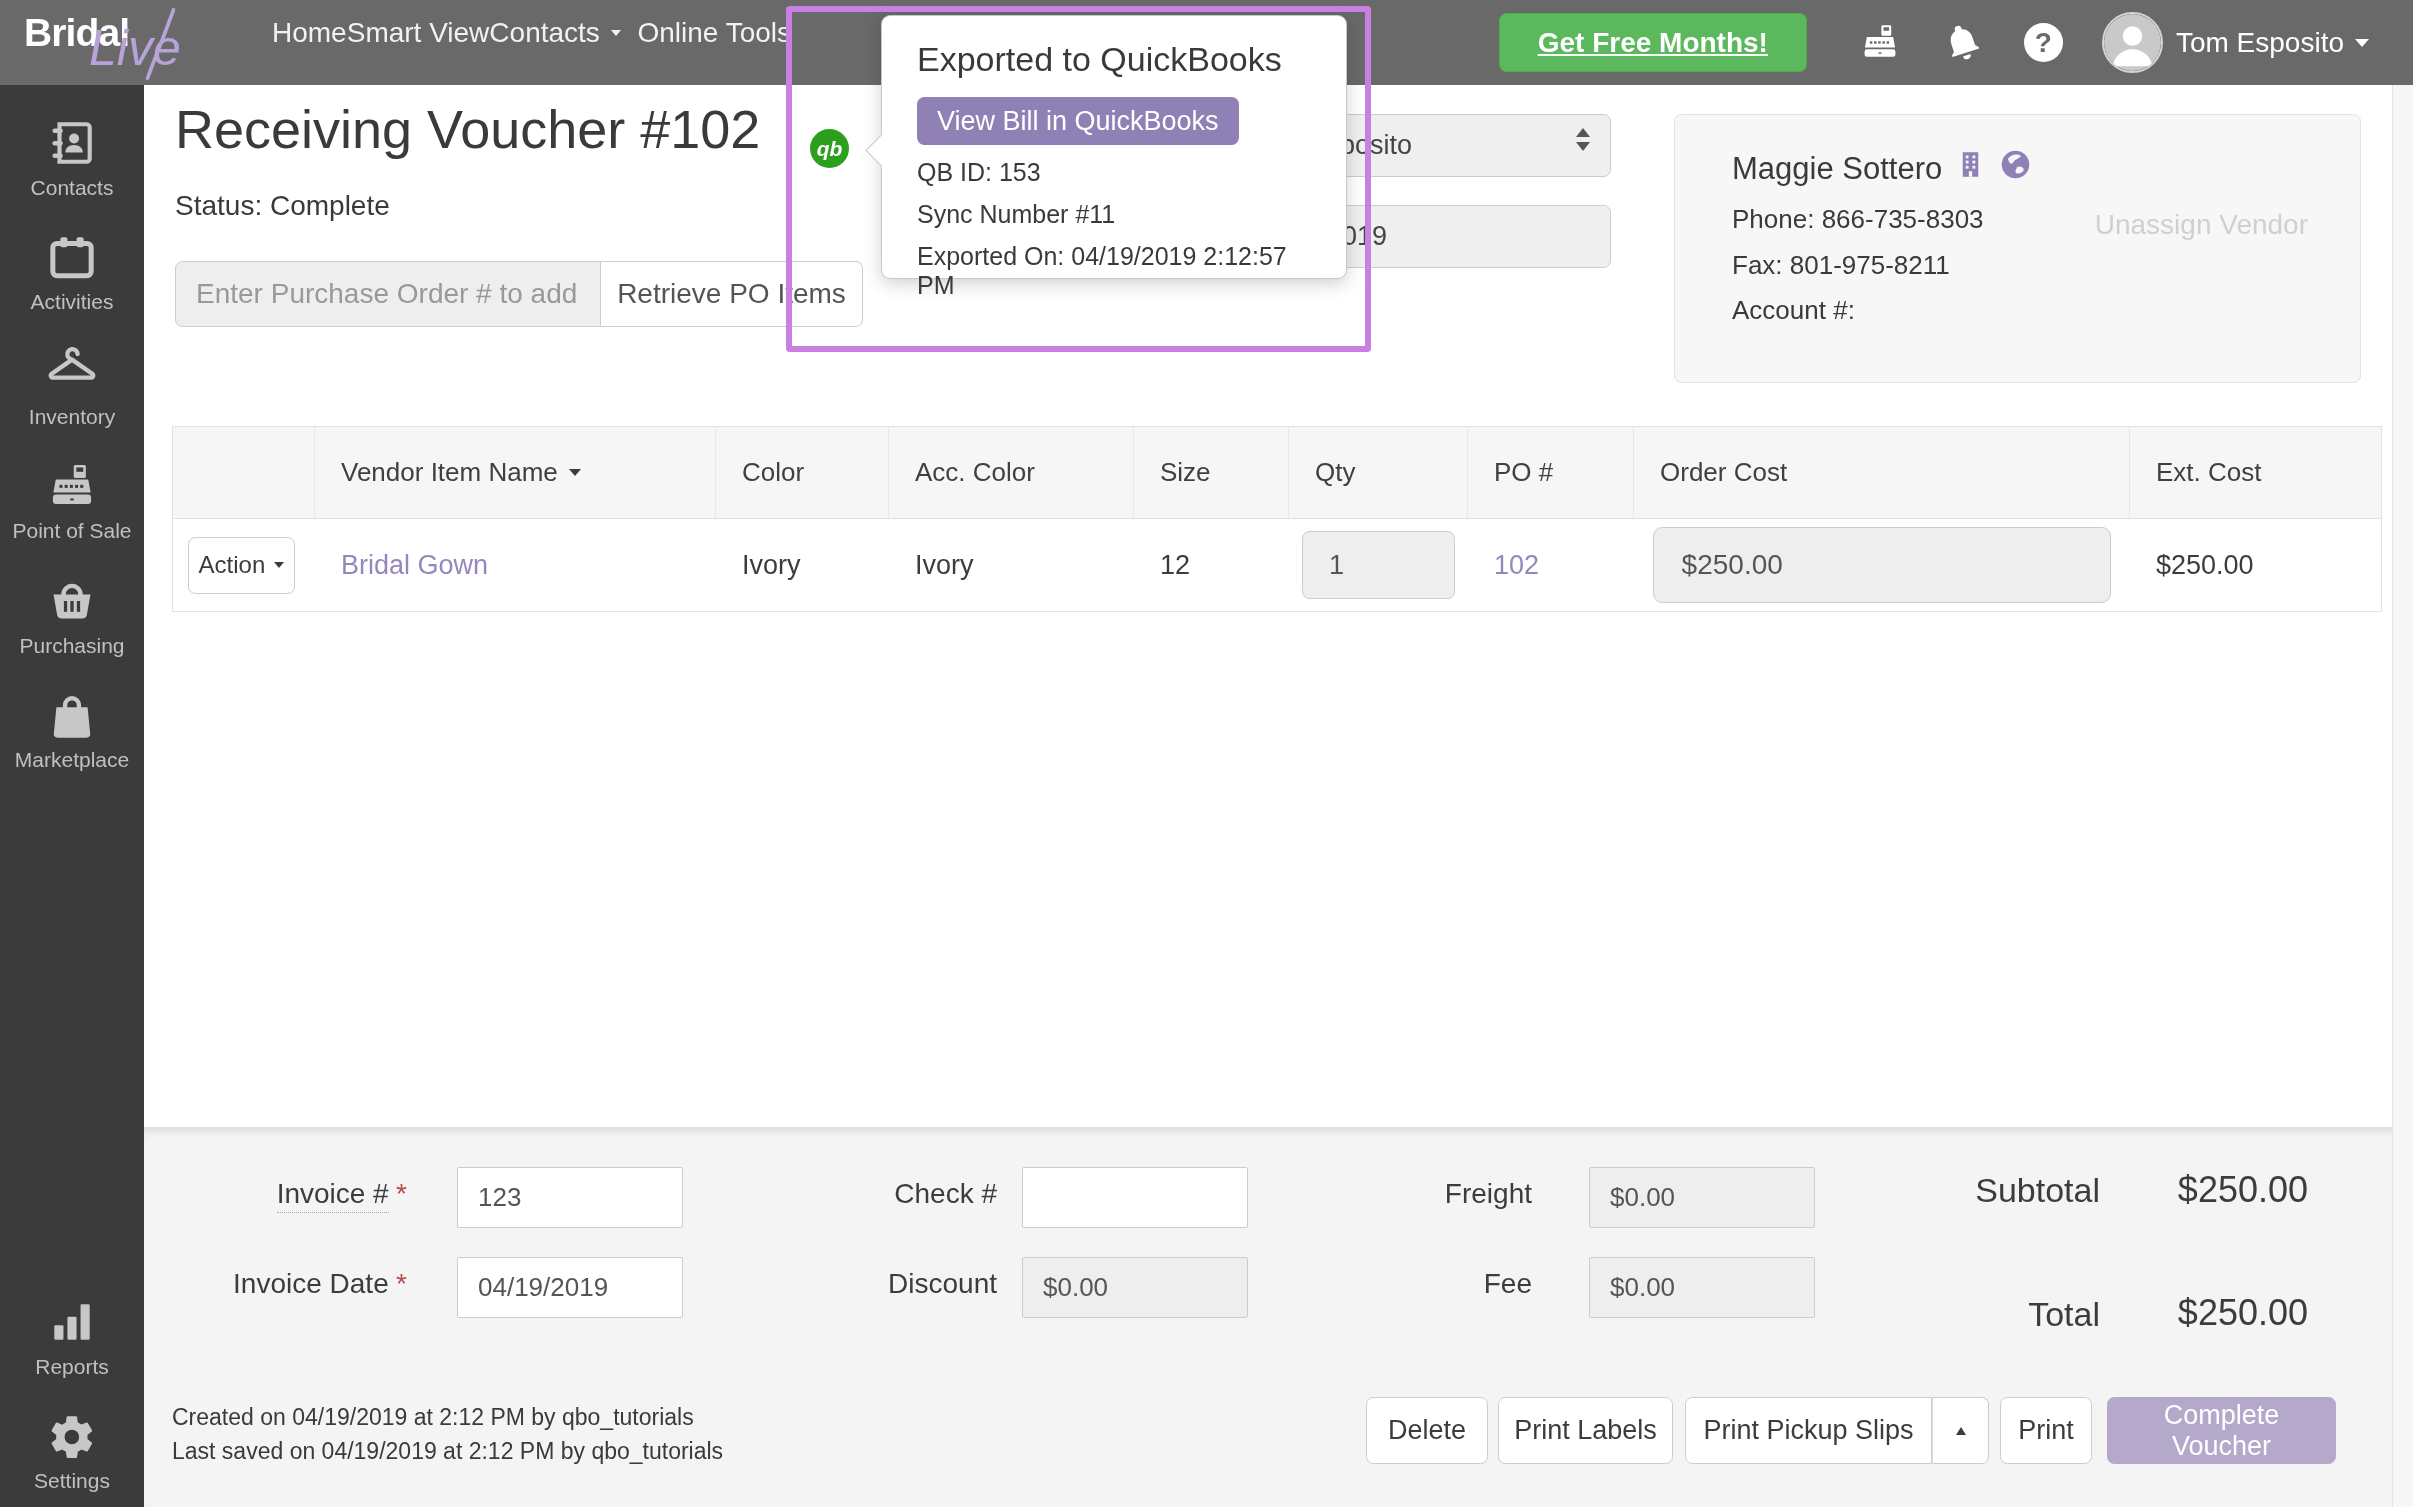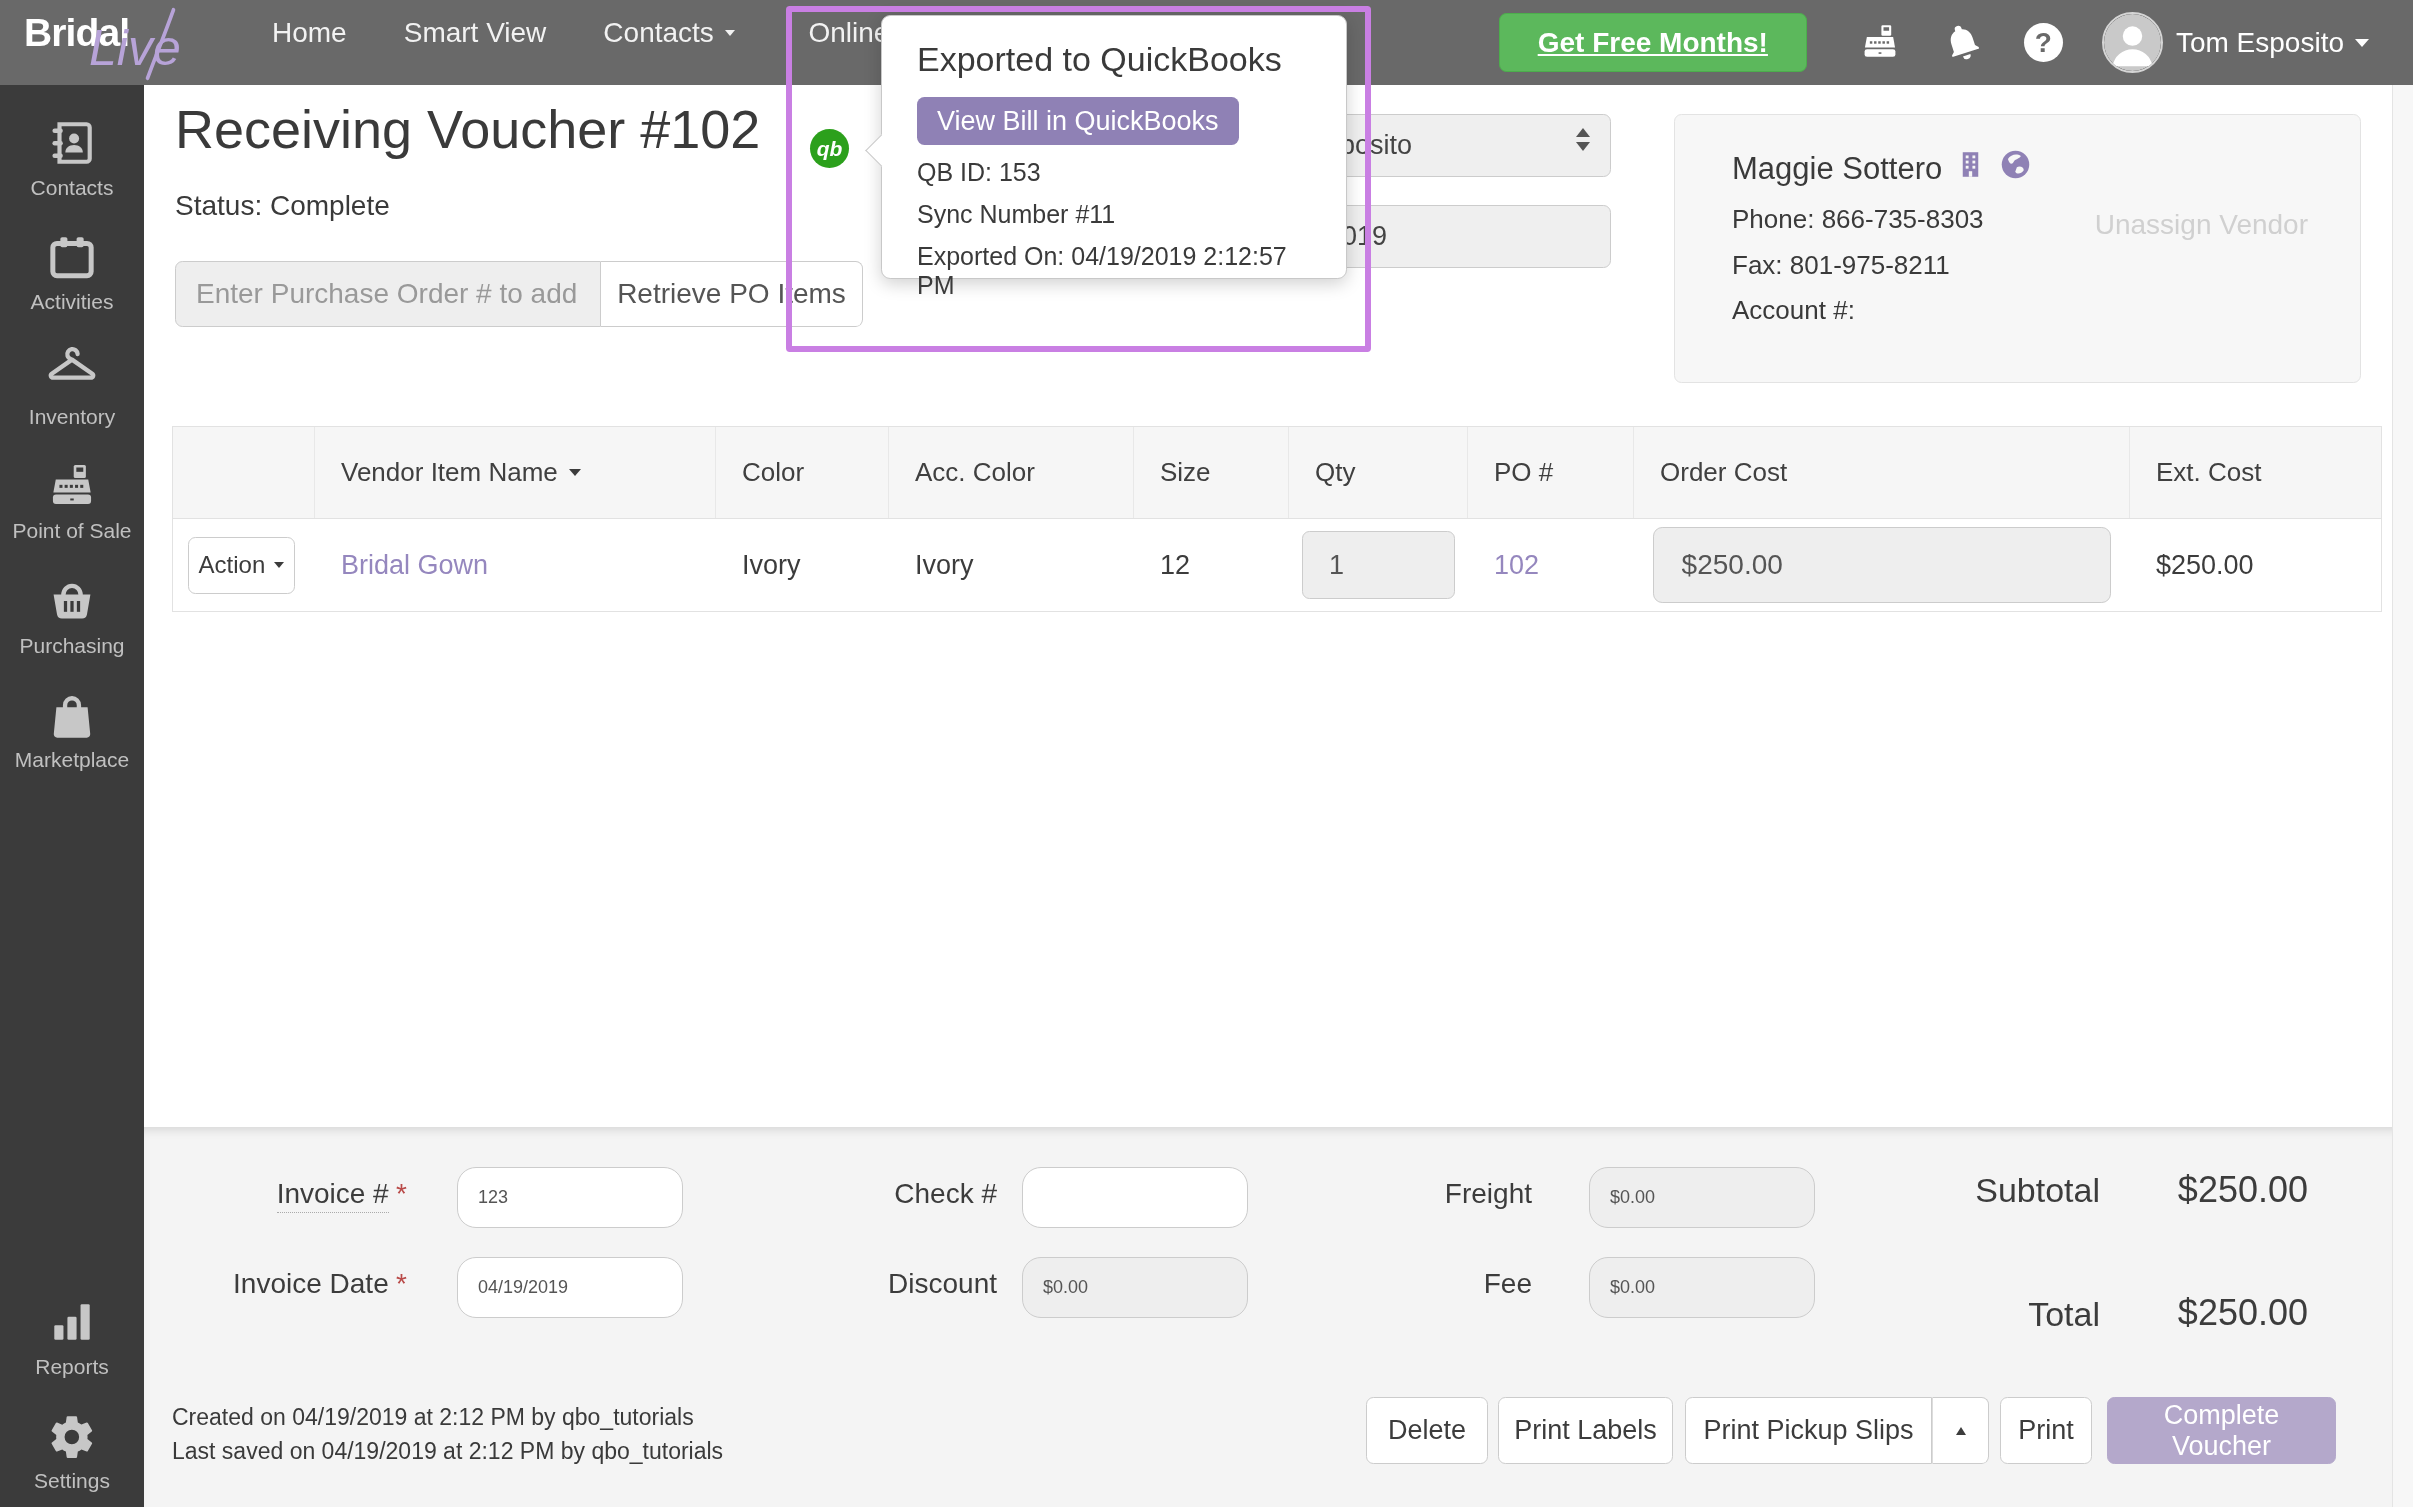--- a/index.html
+++ b/index.html
@@ -6,21 +6,21 @@
   .page{position:relative;width:2413px;height:1508px;overflow:hidden;background:#ffffff;
         font-family:"Liberation Sans",sans-serif;color:#3c3c3c;}
 
   
   .navbar{position:absolute;left:0;top:0;width:2413px;height:85px;background:#696969;z-index:20;}
   .logo{position:absolute;left:24px;top:0;width:231px;height:85px;}
   .logo .p1{position:absolute;left:0;top:11px;font-size:39px;font-weight:700;color:#fff;letter-spacing:-0.9px;}
   .logo .slash{position:absolute;left:118px;top:5.5px;}
   .logo .p2{position:absolute;left:65px;top:18.5px;font-family:Liberation Sans, sans-serif;font-style:italic;
             font-size:50px;color:#b7a3d8;}
-  .nav-items{position:absolute;left:272px;top:0;height:66px;display:flex;align-items:center;gap:57px;}
+  .nav-items{position:absolute;left:272px;top:0;height:66px;display:flex;align-items:center;}
   .nav-item{font-size:28px;color:#f2f2f2;white-space:nowrap;display:flex;align-items:center;gap:11px;cursor:pointer;}
   .nav-right{position:absolute;right:44px;top:0;height:85px;display:flex;align-items:center;}
   .promo-btn{height:59px;padding:0 38px;background:#5cb85c;border:0.9px solid #4cae4c;border-radius:7.4px;
              color:#fff;font-size:28px;font-weight:700;text-decoration:underline;display:flex;align-items:center;
              font-family:inherit;cursor:pointer;}
   .nav-ico{margin-left:41px;display:flex;align-items:center;cursor:pointer;}
   .help-circle{width:39px;height:39px;border-radius:50%;background:#fff;color:#696969;font-size:28px;font-weight:700;
                display:flex;align-items:center;justify-content:center;}
   .avatar{margin-left:39px;width:57px;height:57px;border-radius:50%;border:2.8px solid #d5d5d5;overflow:hidden;cursor:pointer;}
   .user-name{margin-left:13px;font-size:28px;color:#fff;cursor:pointer;}
@@ -85,22 +85,22 @@
               border-radius:9.2px;font-size:28px;color:#555;padding:0 28px;font-family:inherit;outline:none;}
   .sort-caret{width:0;height:0;border-left:6.5px solid transparent;border-right:6.5px solid transparent;
               border-top:7.4px solid #3c3c3c;}
 
   
   .bottom{position:absolute;left:144px;top:1127px;width:2270px;height:380px;background:#f4f4f4;
           box-shadow:inset 0 9.2px 11px -7.4px rgba(0,0,0,0.15);}
   .f-label{position:absolute;font-size:28px;color:#3c3c3c;text-align:right;white-space:nowrap;}
   .f-label .dotted{border-bottom:1.8px dotted #aaa;padding-bottom:2.8px;}
   .req{color:#b94a48;margin-left:7.4px;}
-  .f-input{position:absolute;height:61px;box-sizing:border-box;border:0.9px solid #ccc;border-radius:19px;
-           font-size:18px;color:#555;padding:16px 20px;background:#fff;font-family:inherit;outline:none;}
+  .f-input{position:absolute;height:61px;box-sizing:border-box;border:0.9px solid #ccc;border-radius:2px;
+           font-size:26px;color:#555;padding:16px 20px;background:#fff;font-family:inherit;outline:none;}
   .f-input.gray{background:#eee;}
   .sum-label{position:absolute;font-size:34px;color:#3c3c3c;text-align:right;width:212px;}
   .sum-value{position:absolute;font-size:36px;color:#3c3c3c;text-align:right;width:180px;}
   .audit{position:absolute;left:28px;font-size:23px;color:#3a3a3a;}
   .btn{position:absolute;top:270px;height:67px;box-sizing:border-box;background:#fff;border:0.9px solid #ccc;
        border-radius:7.4px;font-size:27px;color:#3c3c3c;font-family:inherit;display:flex;align-items:center;
        justify-content:center;cursor:pointer;}
   .btn.seg-main{border-radius:7.4px 0 0 7.4px;}
   .btn.seg-caret{border-radius:0 7.4px 7.4px 0;border-left:0.9px solid #ddd;}
   .btn.primary{background:#b4a8cb;border-color:#b4a8cb;color:#fff;}

